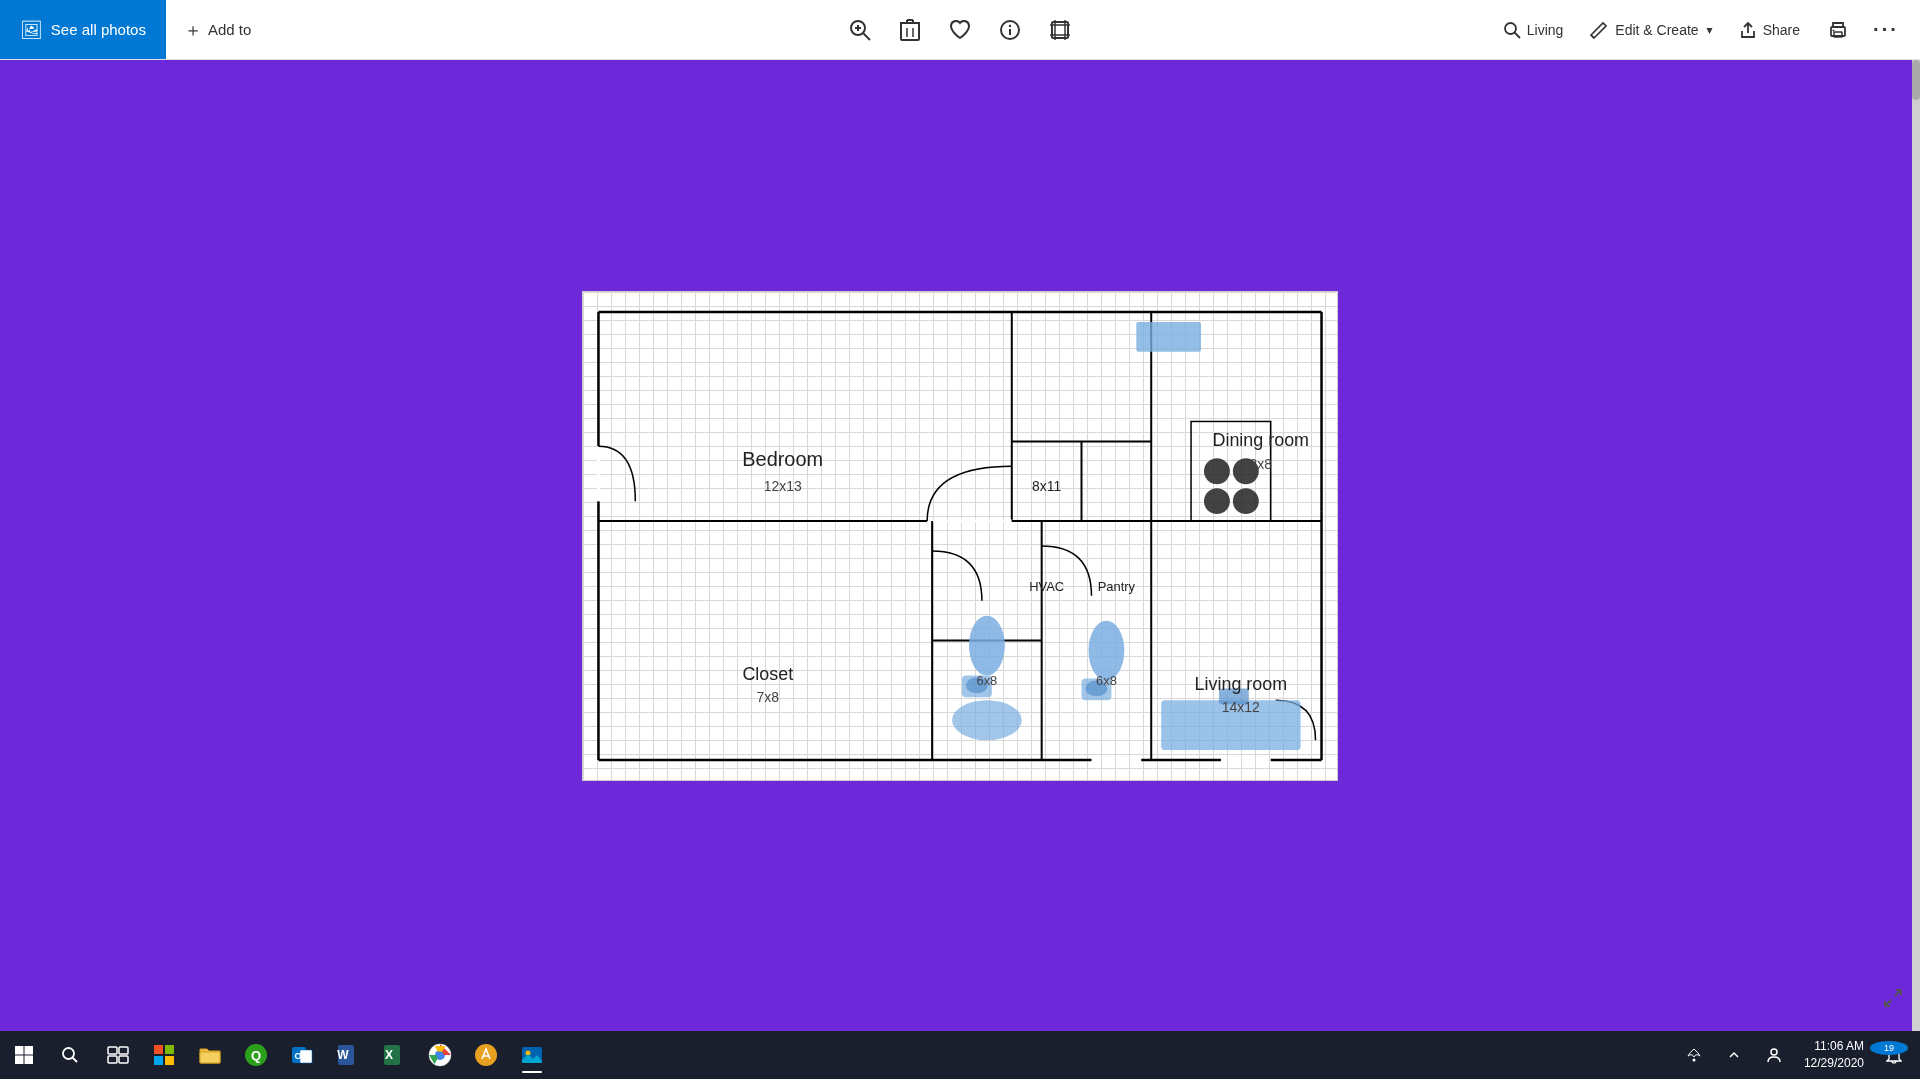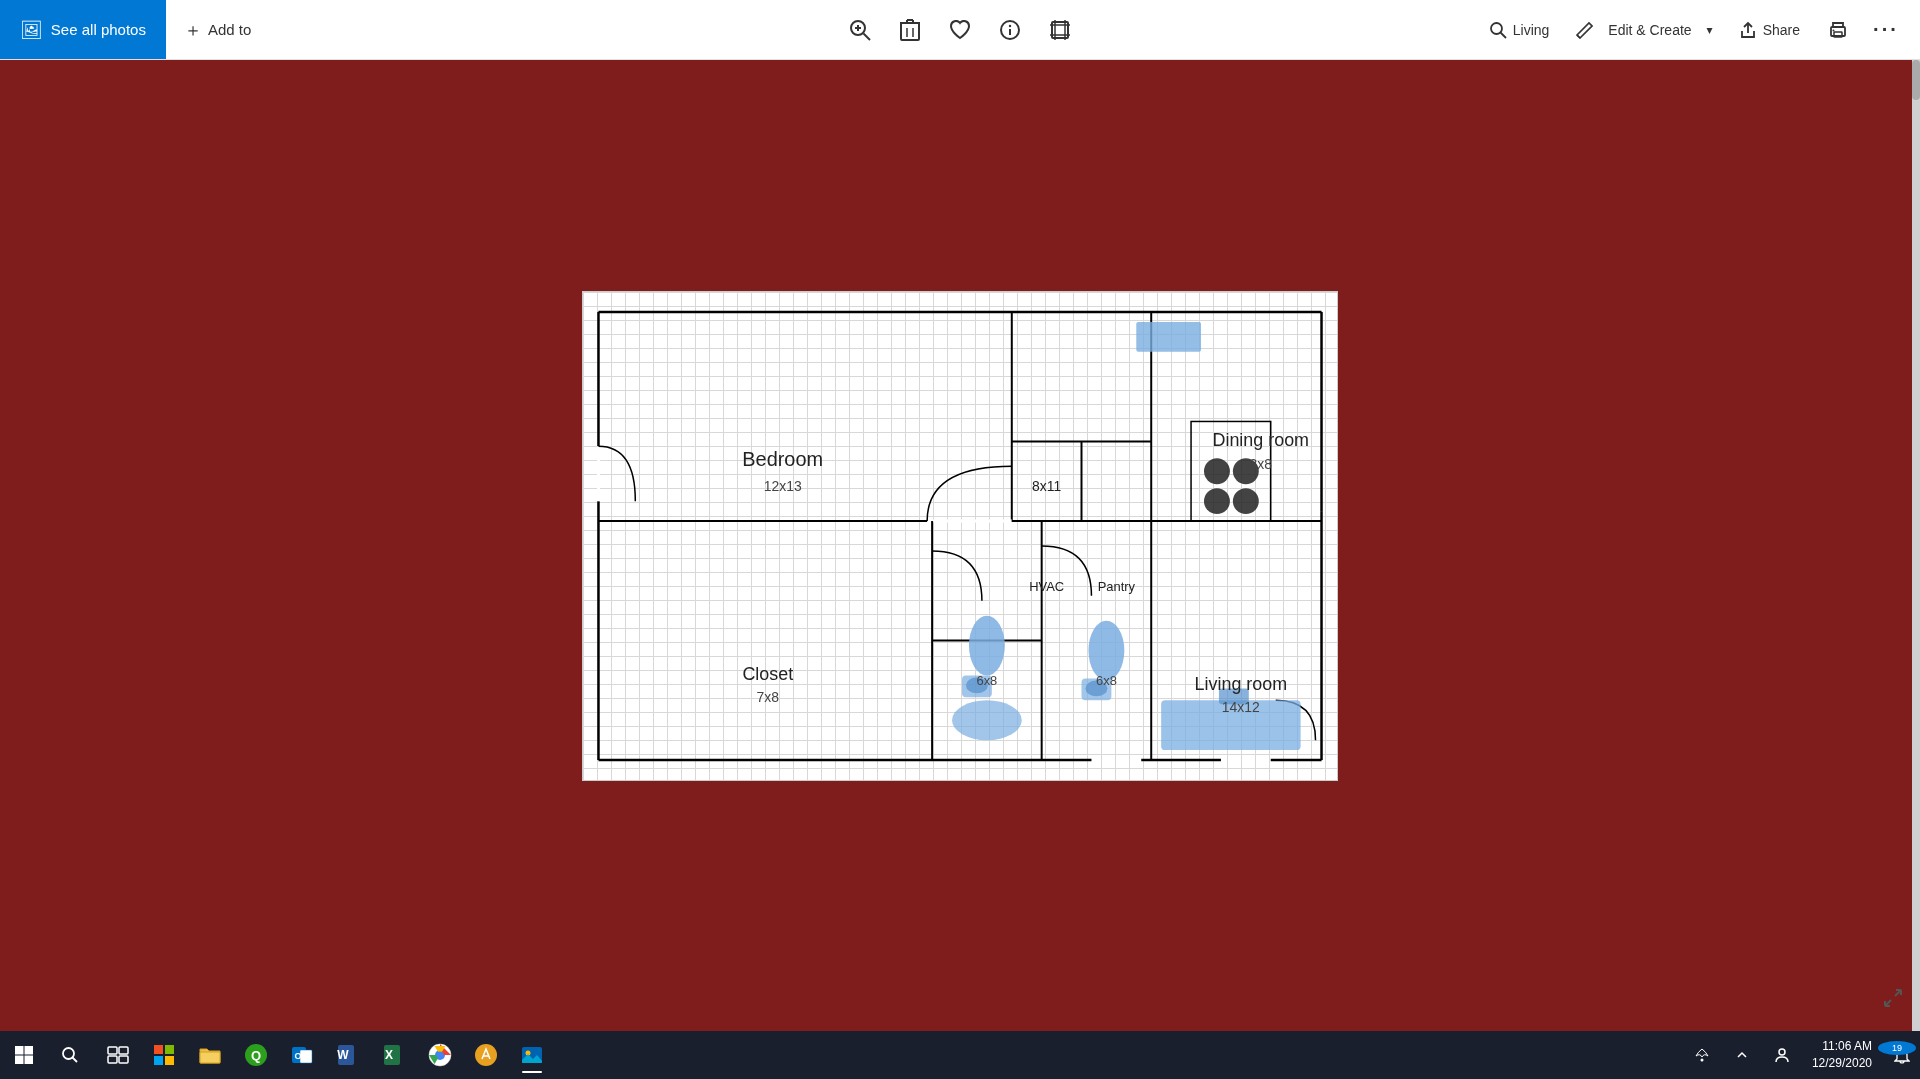--- a/index.html
+++ b/index.html
@@ -96,21 +96,21 @@
       padding: 6px 10px;
       font-size: 14px;
       color: #333;
       cursor: pointer;
     }
 
     
     .main-content {
       width: 1920px;
       height: calc(1079px - 60px - 48px);
-      background: #7f1d1d;
+      background: #6d28d9;
       display: flex;
       align-items: center;
       justify-content: center;
       position: relative;
     }
 
     
     .floorplan-container {
       background: white;
       border: 1px solid #ccc;
@@ -193,21 +193,21 @@
       width: 20px;
       height: 2px;
       background: white;
       border-radius: 1px;
     }
     .taskbar-right {
       margin-left: auto;
       display: flex;
       align-items: center;
       gap: 4px;
-      padding-right: 0;
+      padding-right: 8px;
     }
     .taskbar-time {
       color: white;
       font-size: 12px;
       text-align: right;
       line-height: 1.4;
       padding: 0 8px;
       cursor: pointer;
     }
     .taskbar-notification {
@@ -324,21 +324,21 @@
   </div>
 
   <div class="toolbar-right">
     <button class="toolbar-right-btn">
       <svg width="18" height="18" viewBox="0 0 18 18" fill="none">
         <circle cx="7.5" cy="7.5" r="5.5" stroke="#333" stroke-width="1.8"></circle>
         <line x1="11.5" y1="11.5" x2="17" y2="17" stroke="#333" stroke-width="1.8"></line>
       </svg>
       <span>Living</span>
     </button>
-    <div class="edit-create-btn" style="display:flex;gap:15px;padding:6px 10px;cursor:pointer;border-radius:4px;">
+    <div class="edit-create-btn" style="display:flex;gap:8px;padding:6px 10px;cursor:pointer;border-radius:4px;">
       <svg width="18" height="18" viewBox="0 0 18 18" fill="none">
         <path d="M2 14 L14 2 L17 5 L5 17 Z" stroke="#333" stroke-width="1.6" fill="none"></path>
         <line x1="2" y1="14" x2="5" y2="17" stroke="#333" stroke-width="1.6"></line>
       </svg>
       <span>Edit &amp; Create</span>
       <span style="font-size:12px;">▾</span>
     </div>
     <button class="toolbar-right-btn">
       <svg width="18" height="18" viewBox="0 0 18 18" fill="none">
         <path d="M9 2 L9 12" stroke="#333" stroke-width="1.8"></path>

